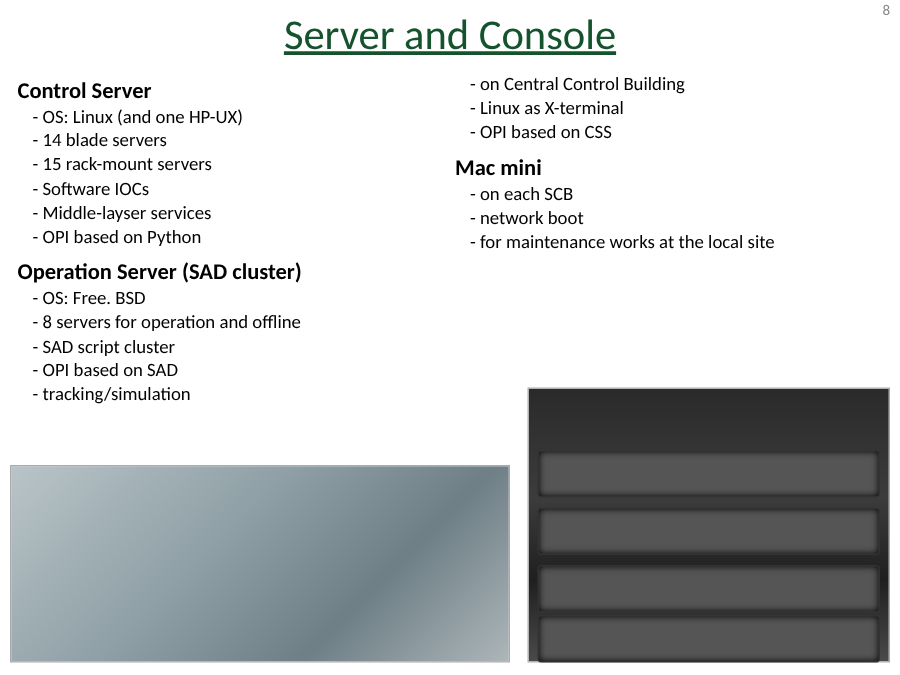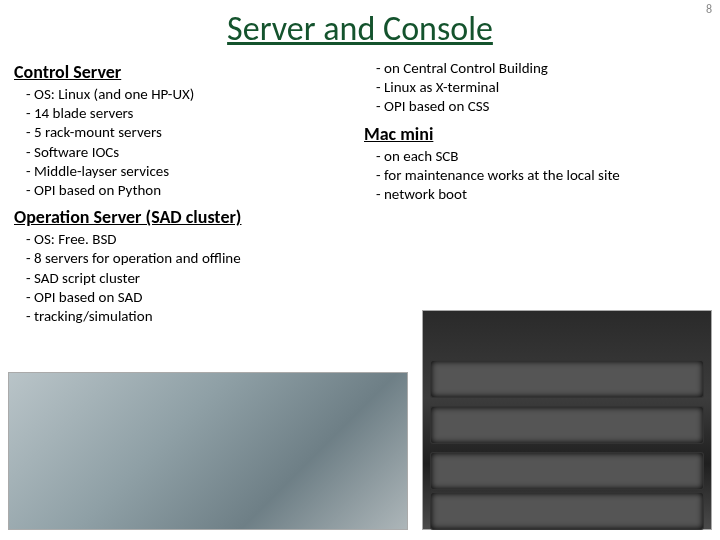--- a/index.html
+++ b/index.html
@@ -35,21 +35,20 @@
   }
   .col-left {
     flex: 1 1 50%;
   }
   .col-right {
     flex: 1 1 50%;
   }
   .section-heading {
     font-size: 18px;
     font-weight: bold;
-    text-decoration: underline;
     color: #000;
     margin-top: 2px;
     margin-bottom: 2px;
   }
   .bullets {
     padding-left: 12px;
     margin-bottom: 6px;
   }
   .bullets div {
     font-size: 15px;
@@ -97,21 +96,21 @@
 
 <h1 class="title">Server and Console</h1>
 
 <div class="columns">
 
   <div class="col-left">
     <div class="section-heading">Control Server</div>
     <div class="bullets">
       <div>- OS: Linux (and one HP-UX)</div>
       <div>- 14 blade servers</div>
-      <div>- 5 rack-mount servers</div>
+      <div>- 15 rack-mount servers</div>
       <div>- Software IOCs</div>
       <div>- Middle-layser services</div>
       <div>- OPI based on Python</div>
     </div>
 
     <div class="section-heading">Operation Server (SAD cluster)</div>
     <div class="bullets">
       <div>- OS: Free. BSD</div>
       <div>- 8 servers for operation and offline</div>
       <div>- SAD script cluster</div>
@@ -123,22 +122,22 @@
   <div class="col-right">
     <div class="bullets">
       <div>- on Central Control Building</div>
       <div>- Linux as X-terminal</div>
       <div>- OPI based on CSS</div>
     </div>
 
     <div class="section-heading">Mac mini</div>
     <div class="bullets">
       <div>- on each SCB</div>
+      <div>- network boot</div>
       <div>- for maintenance works at the local site</div>
-      <div>- network boot</div>
     </div>
   </div>
 
 </div>
 
 <div class="img-placeholder img-left" title="control-room-photo"></div>
 <div class="img-placeholder img-right" title="server-rack-photo">
   <div class="rack-unit" style="top:142px"></div>
   <div class="rack-unit" style="top:182px"></div>
 </div>

